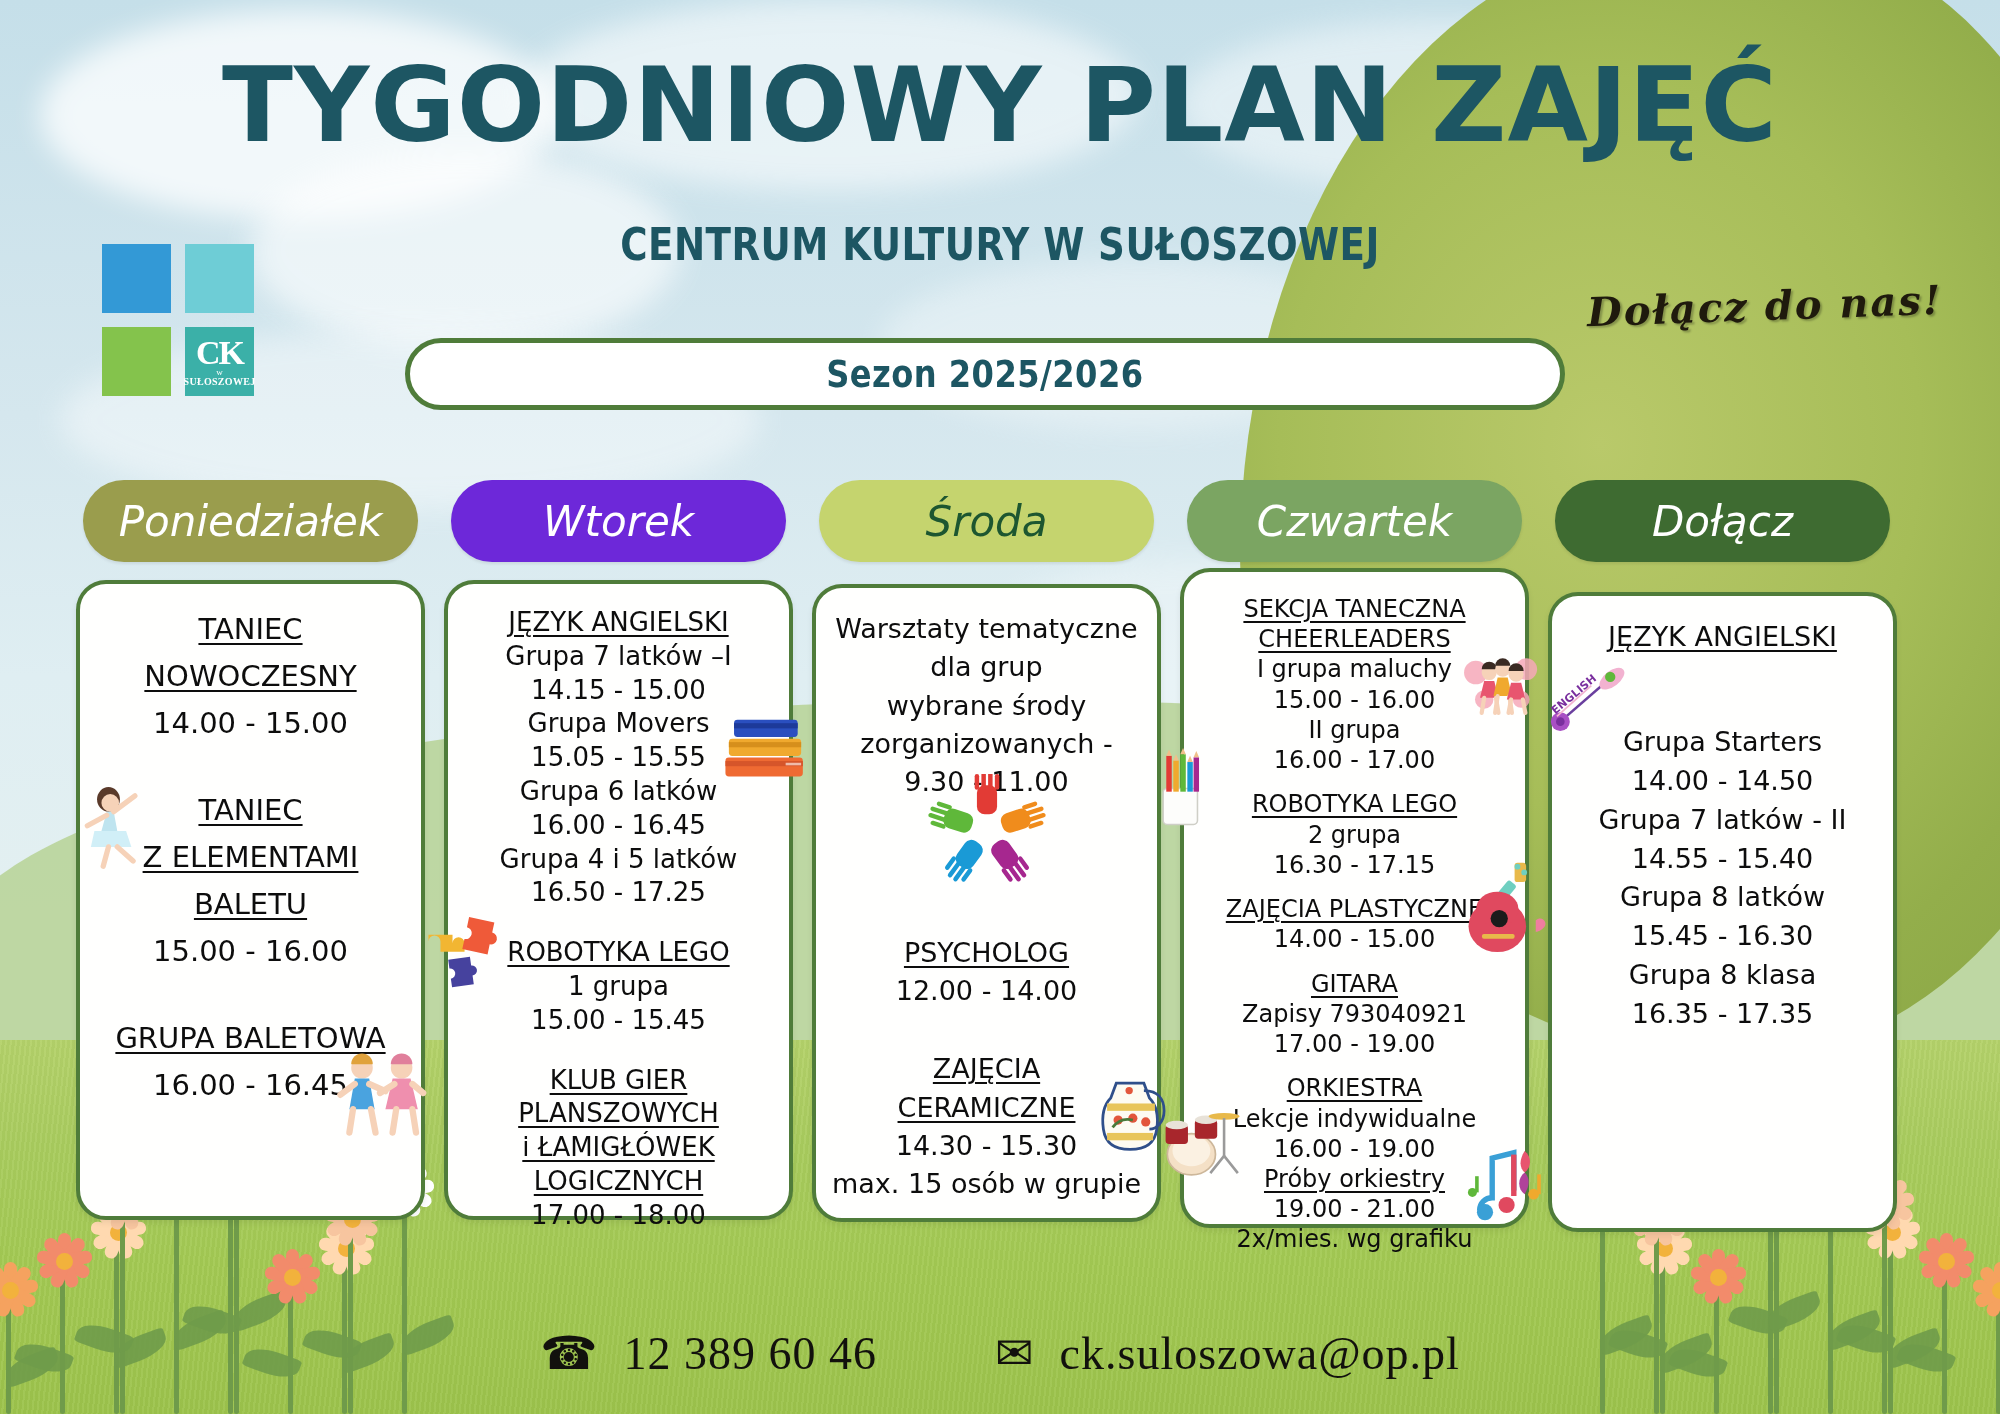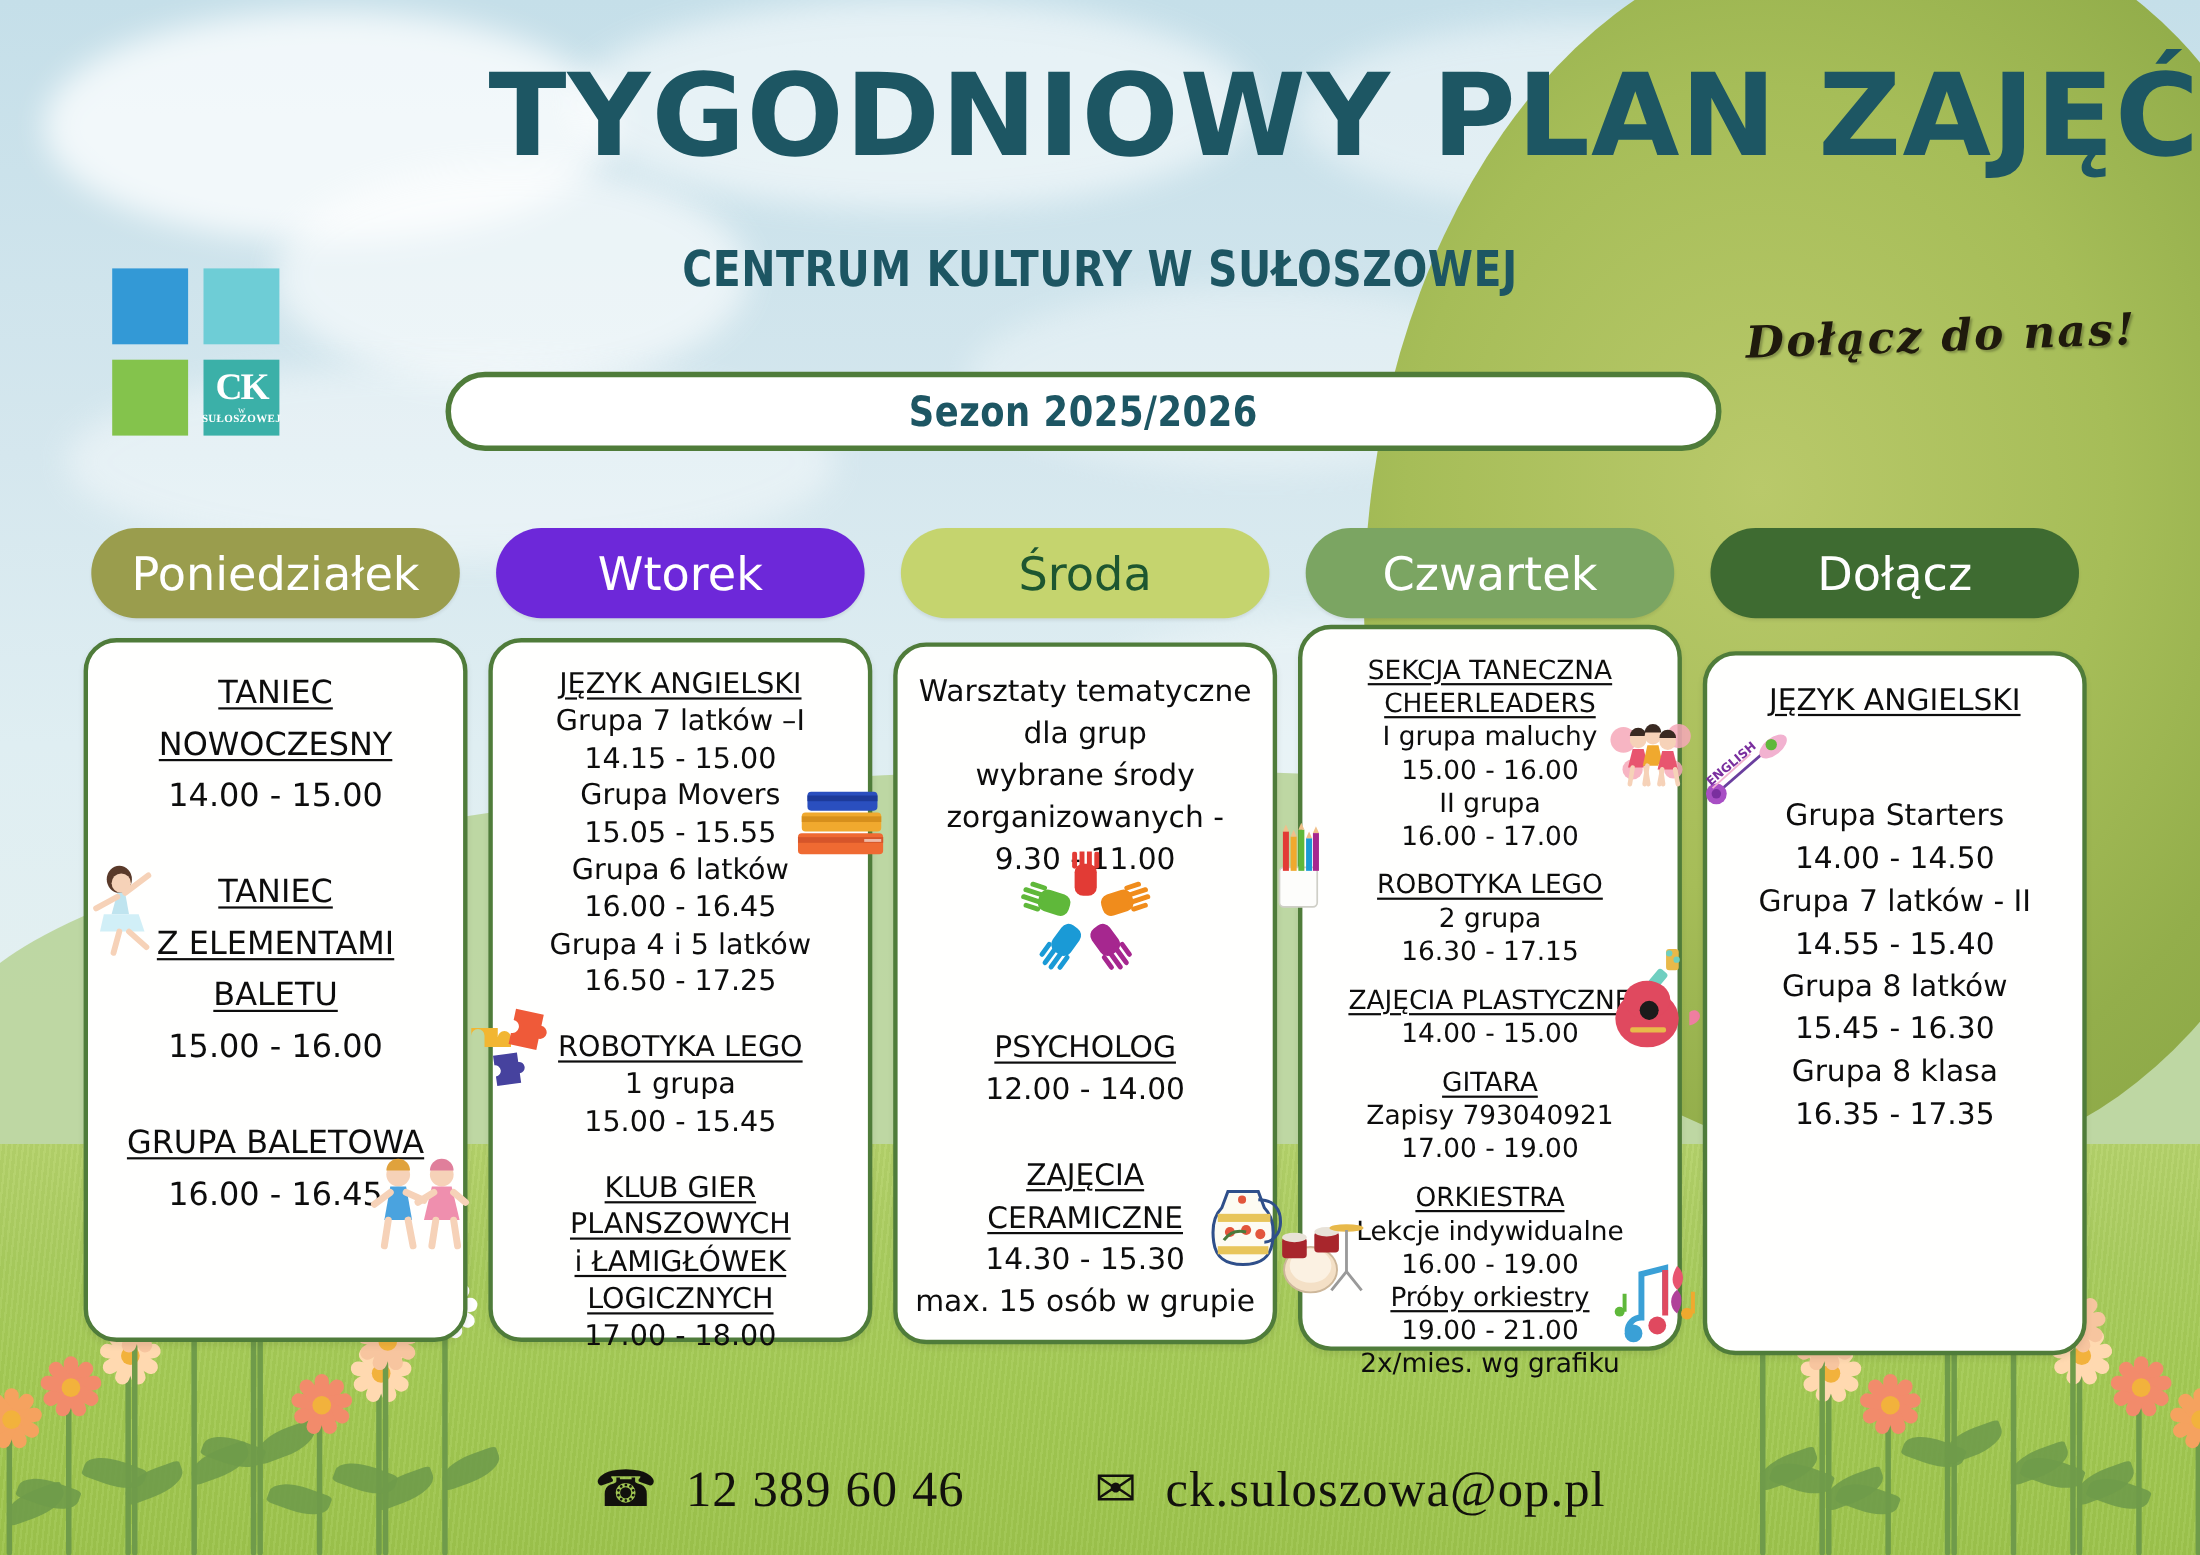--- a/index.html
+++ b/index.html
@@ -70,21 +70,21 @@
     margin: -28px 0 0 -6px; border-radius: 7px; transform-origin: 50% 93%;
   }
   .bloom i { position: absolute; left: 50%; top: 50%; width: 17px; height: 17px;
              margin: -8px 0 0 -8px; border-radius: 50%; background: #f2b23c; }
 
   
   #page { position: absolute; inset: 0; z-index: 5; }
 
   .title {
     position: absolute; left: 0; right: 0; top: 52px;
-    text-align: right;
+    text-align: center;
     font-size: 104px; line-height: 1.02; font-weight: 700;
     letter-spacing: 1px; color: #1d5663;
     font-family: "DejaVu Sans", sans-serif;
   }
   .subtitle {
     position: absolute; left: 0; right: 0; top: 218px;
     text-align: center;
     font-size: 45px; font-weight: 700; letter-spacing: .5px;
     color: #1d5663; font-family: "DejaVu Sans Condensed","DejaVu Sans", sans-serif;
     transform: scaleX(.92);
@@ -128,20 +128,21 @@
   
   .cols { position: absolute; left: 76px; top: 480px; width: 1860px; display: flex; gap: 19px; }
   .col { width: 349px; display: flex; flex-direction: column; align-items: center; }
 
   .day-head {
     width: 335px; height: 82px; border-radius: 42px;
     display: flex; align-items: center; justify-content: center;
     font-size: 42px; font-weight: 400;
     font-family: "DejaVu Sans", sans-serif;
     box-shadow: 0 2px 3px rgba(0,0,0,.08);
+    font-style: italic;
   }
   .col.mon .day-head { background: #9a9d4d; color: #ffffff; }
   .col.tue .day-head { background: #4e7c3c; color: #ffffff; }
   .col.wed .day-head { background: #c5d46e; color: #1d5630; }
   .col.thu .day-head { background: #7ba562; color: #ffffff; }
   .col.fri .day-head { background: #3e6b31; color: #ffffff; }
 
   .card {
     margin-top: 18px; width: 349px;
     background: #fffffe; border: 4px solid #4f7c3a; border-radius: 30px;

